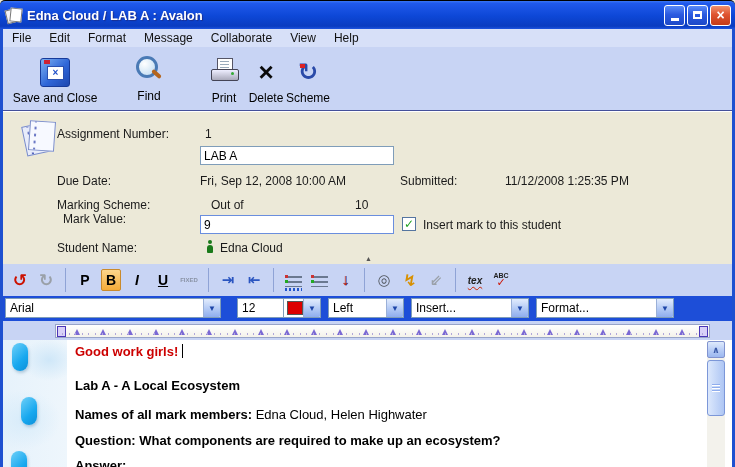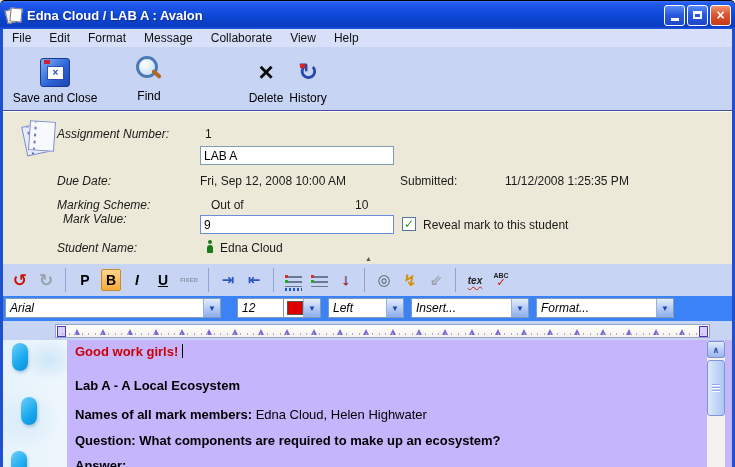--- a/index.html
+++ b/index.html
@@ -50,21 +50,21 @@
   .print-ico .paper{position:absolute;left:8px;top:0;width:14px;height:12px;background:#fff;border:1px solid #556;
      background-image:repeating-linear-gradient(180deg,#9ab 0 1px,transparent 1px 3px);background-size:9px 100%;background-position:2px 2px;background-repeat:no-repeat;}
   .print-ico .body{position:absolute;left:2px;top:11px;width:26px;height:10px;border:1px solid #445;
      background:linear-gradient(180deg,#eef,#aab);border-radius:2px;}
   .print-ico .dot{position:absolute;right:5px;top:14px;width:3px;height:3px;background:#3a3;border-radius:50%;}
   .del-ico{font-size:26px;font-weight:bold;color:#0a0a0a;line-height:1;}
   .hist-ico{font-size:24px;font-weight:bold;color:#2a4aa8;line-height:1;position:relative;}
   .hist-ico i{position:absolute;left:2px;top:4px;width:5px;height:4px;background:#d22;}
   
   .formpane{position:absolute;left:3px;top:111px;width:729px;height:147px;background:#ece9d8;border-top:1px solid #fff;font-size:12px;color:#1a1a1a;}
-  .flabel{position:absolute;left:54px;font-style:italic;}
+  .flabel{position:absolute;left:54px;}
   .fval{position:absolute;}
   .doc-ico{position:absolute;left:20px;top:8px;width:34px;height:34px;}
   .doc-ico i{position:absolute;width:24px;height:28px;background:#f7f9ff;border:1px solid #7a8cc8;
      background-image:radial-gradient(circle,#4a5ab8 1px,transparent 1.3px);background-size:6px 7px;background-position:2px 3px;background-repeat:repeat-y;}
   .doc-ico i:nth-child(1){left:1px;top:4px;transform:rotate(-12deg);background-color:#e8ecfa;}
   .doc-ico i:nth-child(2){left:6px;top:1px;transform:rotate(4deg);}
   .txtinput{position:absolute;height:19px;background:#fff;border:1px solid #7f9db9;box-sizing:border-box;
      font-size:12px;font-family:"Liberation Sans",sans-serif;padding:2px 3px;color:#000;}
   .txtinput.focused{border:1px solid #6a8ede;}
   .clip10{display:inline-block;width:13px;overflow:hidden;white-space:nowrap;vertical-align:top;}
@@ -99,39 +99,39 @@
   .dnarrow{color:#cc2200;font-weight:bold;font-size:16px;text-shadow:1px 0 #2244aa;}
   .circ{color:#50555d;font-weight:bold;font-size:15px;}
   .zap{color:#d89000;font-weight:bold;font-size:16px;}
   .dropper{color:#9aa0a8;font-weight:bold;font-size:15px;}
   .tex-ico{font-style:italic;font-size:10px;font-weight:bold;color:#222;
      text-decoration:underline wavy #cc2200;text-underline-offset:2px;}
   .abc-ico{display:flex;flex-direction:column;align-items:center;line-height:1;}
   .abc-ico .t{font-size:7px;font-weight:bold;color:#222;}
   .abc-ico .c{font-size:11px;font-weight:bold;color:#cc1100;margin-top:-2px;}
   
-  .ddrow{position:absolute;left:3px;top:296px;width:729px;height:25px;background:#3b82f6;font-style:italic;}
+  .ddrow{position:absolute;left:3px;top:296px;width:729px;height:25px;background:#1d4ed8;}
   .dd{position:absolute;top:2px;height:20px;background:#fff;border:1px solid #7f9db9;box-sizing:border-box;
       font-size:12px;color:#000;display:flex;align-items:center;}
   .dd .txt{flex:1;padding-left:4px;white-space:nowrap;overflow:hidden;}
   .dd .btn{width:16px;height:100%;border-left:1px solid #9ab0d8;border-radius:0 1px 1px 0;
      background:linear-gradient(180deg,#e2ecfd,#aec6f4 60%,#8fadee);display:flex;align-items:center;justify-content:center;
      color:#1e46a8;font-size:8px;font-weight:bold;}
   .dd .swatch{width:14px;height:12px;background:#dd0000;border:1px solid #555;margin-left:3px;}
   
   .rulerrow{position:absolute;left:3px;top:321px;width:729px;height:19px;background:#c8d4f4;}
   .ruler{position:absolute;left:52px;top:3px;width:655px;height:14px;background:linear-gradient(180deg,#ffffff,#f4f2ea);
      border:1px solid #98a4c8;box-sizing:border-box;}
   .ruler:after{content:"";position:absolute;left:6px;right:6px;bottom:2px;height:2px;
      background:repeating-linear-gradient(90deg,#b0a6da 0 1px,transparent 1px 6.6px);}
   .ruler .tab{position:absolute;bottom:2px;width:0;height:0;border-left:3.5px solid transparent;border-right:3.5px solid transparent;border-bottom:6px solid #7a68d4;}
   .marker{position:absolute;width:9px;height:11px;background:#d8d0f8;border:1px solid #4a36b8;box-sizing:border-box;top:1px;}
   .marker.left{left:1px;} .marker.right{right:1px;}
   
-  .content{position:absolute;left:3px;top:340px;width:729px;height:127px;background:#c4b5fd;}
+  .content{position:absolute;left:3px;top:340px;width:729px;height:127px;background:#ffffff;}
   .sidestrip{position:absolute;left:0;top:0;width:64px;height:127px;background:
      radial-gradient(ellipse 40px 30px at 46px 20px,#cfe7f8 0%,transparent 70%),
      radial-gradient(ellipse 50px 40px at 20px 80px,#d8ecfa 0%,transparent 75%),
      linear-gradient(90deg,#e6f2fb,#eef6fc);}
   .capsule{position:absolute;width:16px;height:28px;border-radius:8px;
      background:linear-gradient(135deg,#6fd0f8,#18a8ef 60%,#0d8fd8);box-shadow:1px 2px 3px rgba(120,160,190,.5);}
   .doc-text p{position:absolute;left:72px;margin:0;font-size:13px;color:#000;white-space:nowrap;}
   .comment{font-weight:bold;color:#cc0000;}
   .cursor{display:inline-block;width:1px;height:14px;background:#000;margin-left:4px;vertical-align:-2px;}
   .heading{font-weight:bold;color:#067d06;font-size:14px;}
@@ -194,31 +194,41 @@
   <div class="tbtn" style="left:118px;top:6px;width:56px;">
     <div class="ico-box">
         <span class="find-ico">
           <span class="lens"></span>
           <span class="handle"></span>
         </span>
       </div>
     <span class="lbl">Find</span>
   </div>
   <span class="dd-arrow" style="left:184px;top:72px;">▾</span>
+  <div class="tbtn" style="left:200px;top:8px;width:42px;">
+    <div class="ico-box">
+        <span class="print-ico">
+          <span class="paper"></span>
+          <span class="body"></span>
+          <span class="dot"></span>
+        </span>
+      </div>
+    <span class="lbl">Print</span>
+  </div>
   <div class="tbtn" style="left:242px;top:8px;width:42px;">
     <div class="ico-box">
         <span class="del-ico">×</span>
       </div>
     <span class="lbl">Delete</span>
   </div>
   <div class="tbtn" style="left:283px;top:8px;width:44px;">
     <div class="ico-box">
         <span class="hist-ico"><i></i><span>↻</span></span>
       </div>
-    <span class="lbl">History</span>
+    <span class="lbl">Scheme</span>
   </div>
 </div>
 
 <div class="formpane">
   <span class="doc-ico">
       <i></i>
       <i></i>
     </span>
 
   <span class="flabel" style="top:15px;">Assignment Number:</span>
@@ -233,21 +243,21 @@
 
   <span class="flabel" style="top:86px;">Marking Scheme:</span>
   <span class="fval" style="left:208px;top:86px;">Out of</span>
   <span class="fval clip10" style="left:352px;top:86px;">10</span>
 
   <span class="flabel" style="top:100px;margin-left:6px;">Mark Value:</span>
   <span class="txtinput focused" style="left:197px;top:103px;width:194px;">9</span>
   <span class="cb" style="left:399px;top:105px;">
       <span>✓</span>
     </span>
-  <span class="fval" style="left:420px;top:106px;">Reveal mark to this student</span>
+  <span class="fval" style="left:420px;top:106px;">Insert mark to this student</span>
 
   <span class="flabel" style="top:129px;">Student Name:</span>
   <span class="person-ico" style="left:203px;top:128px;"></span>
   <span class="fval" style="left:217px;top:129px;">Edna Cloud</span>
 </div>
 
 <div class="splitter">
   <span class="tri">▲</span>
 </div>
 

